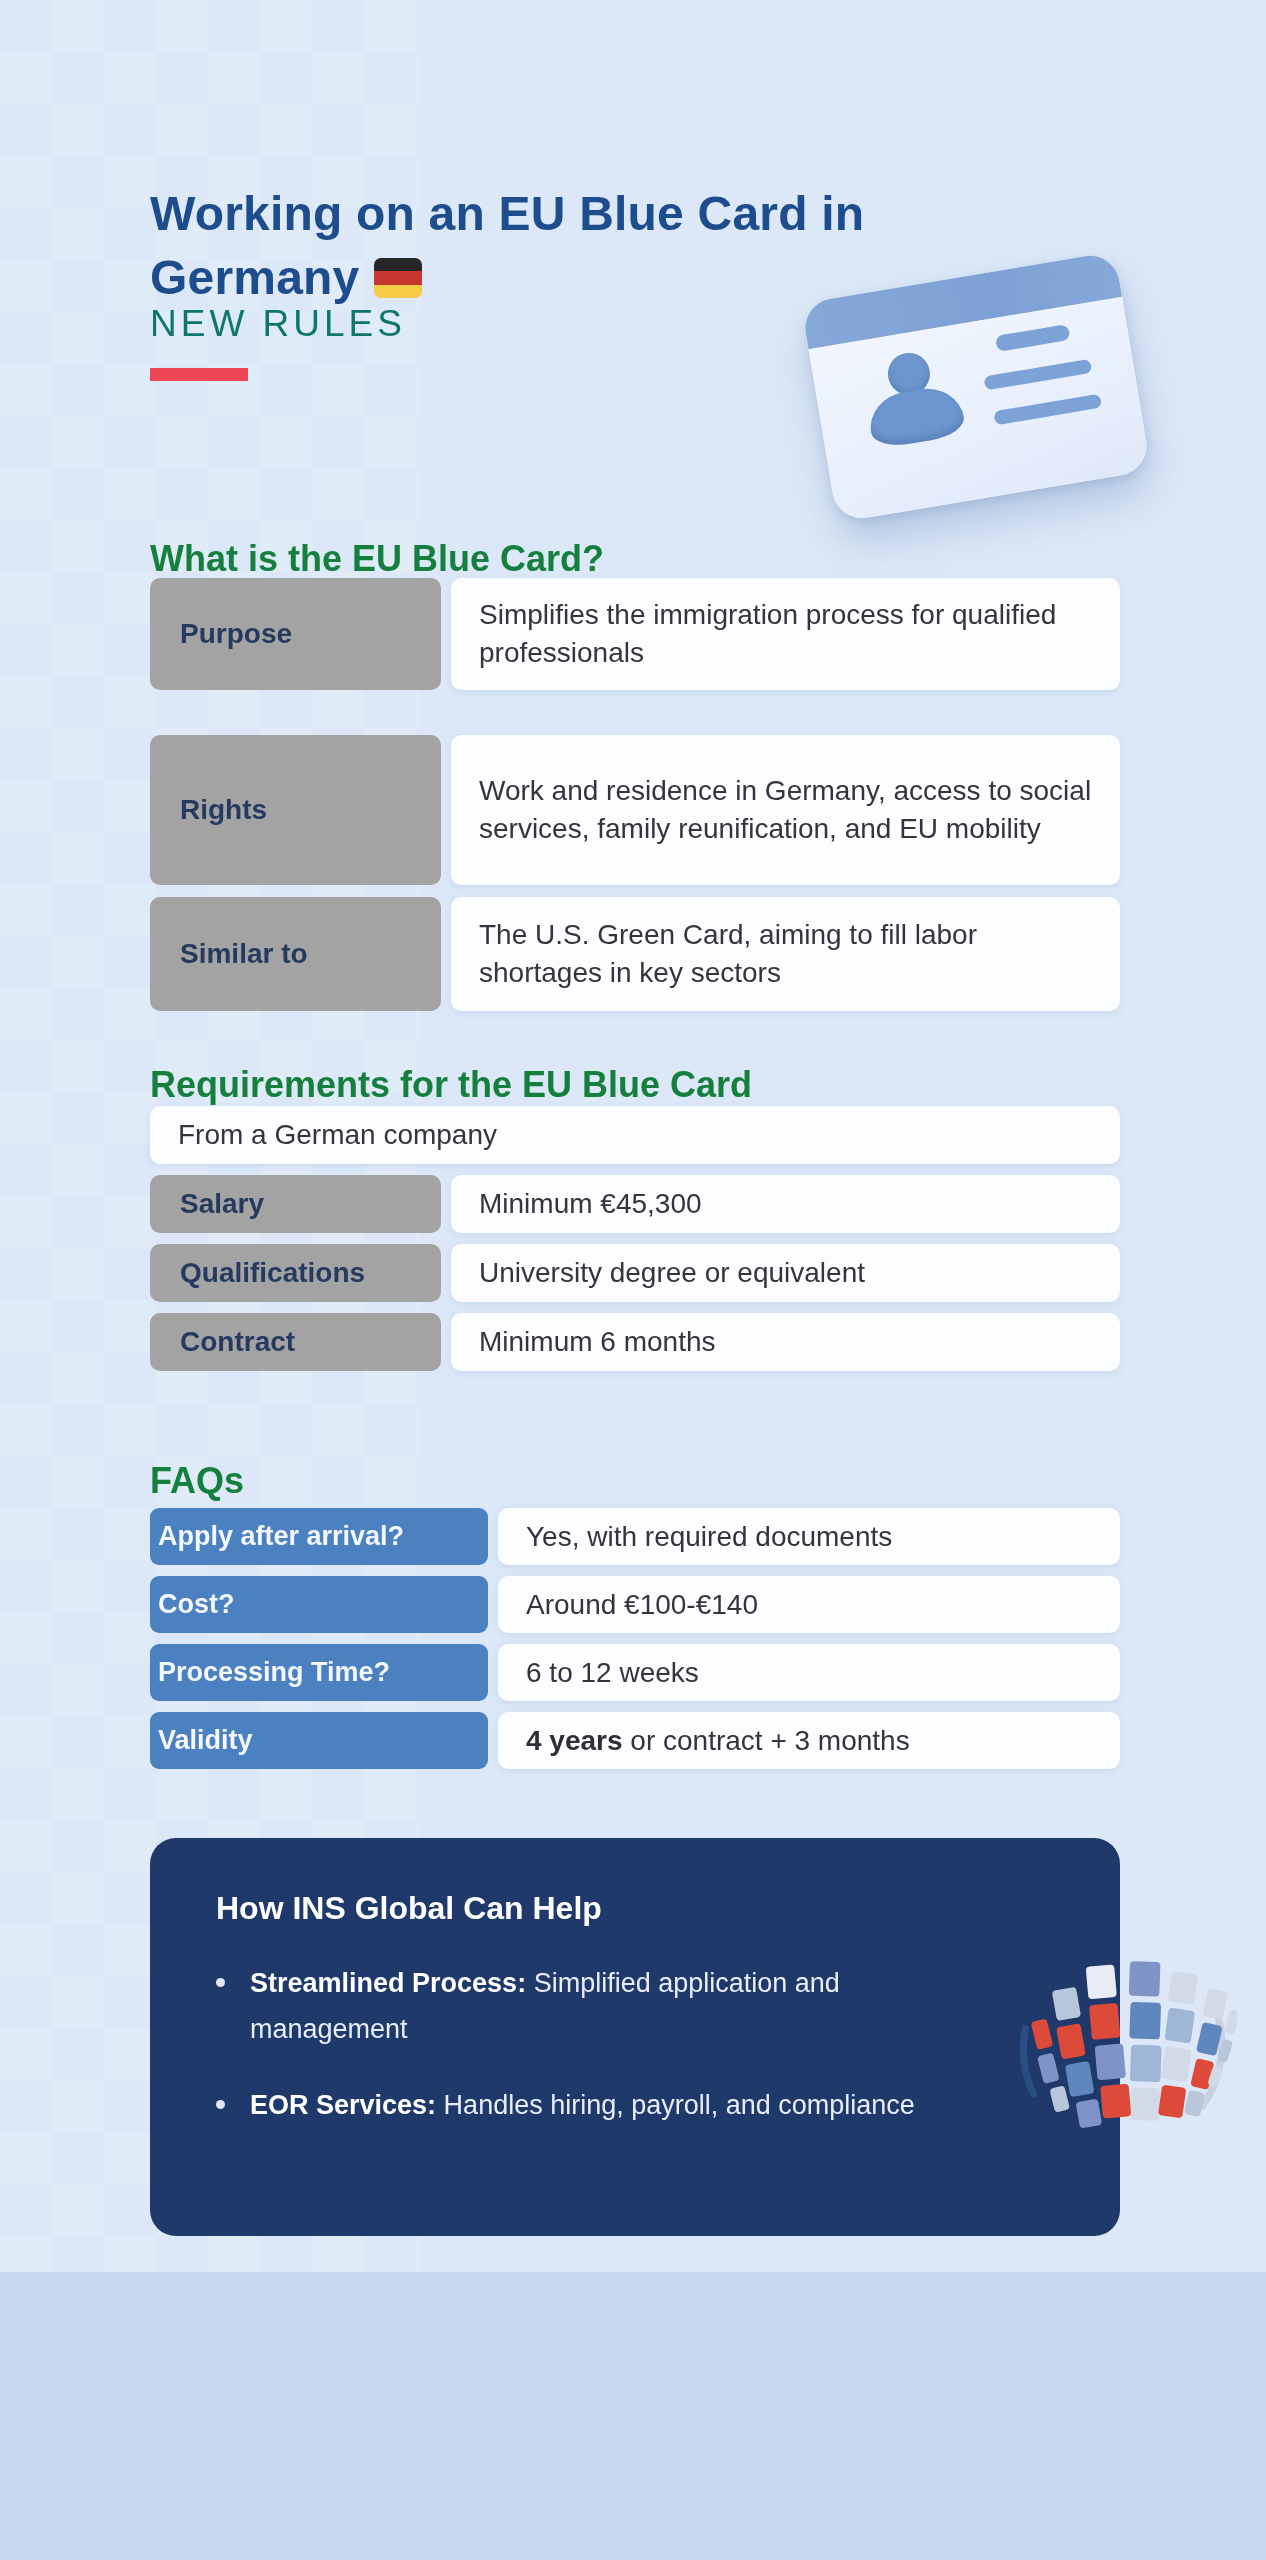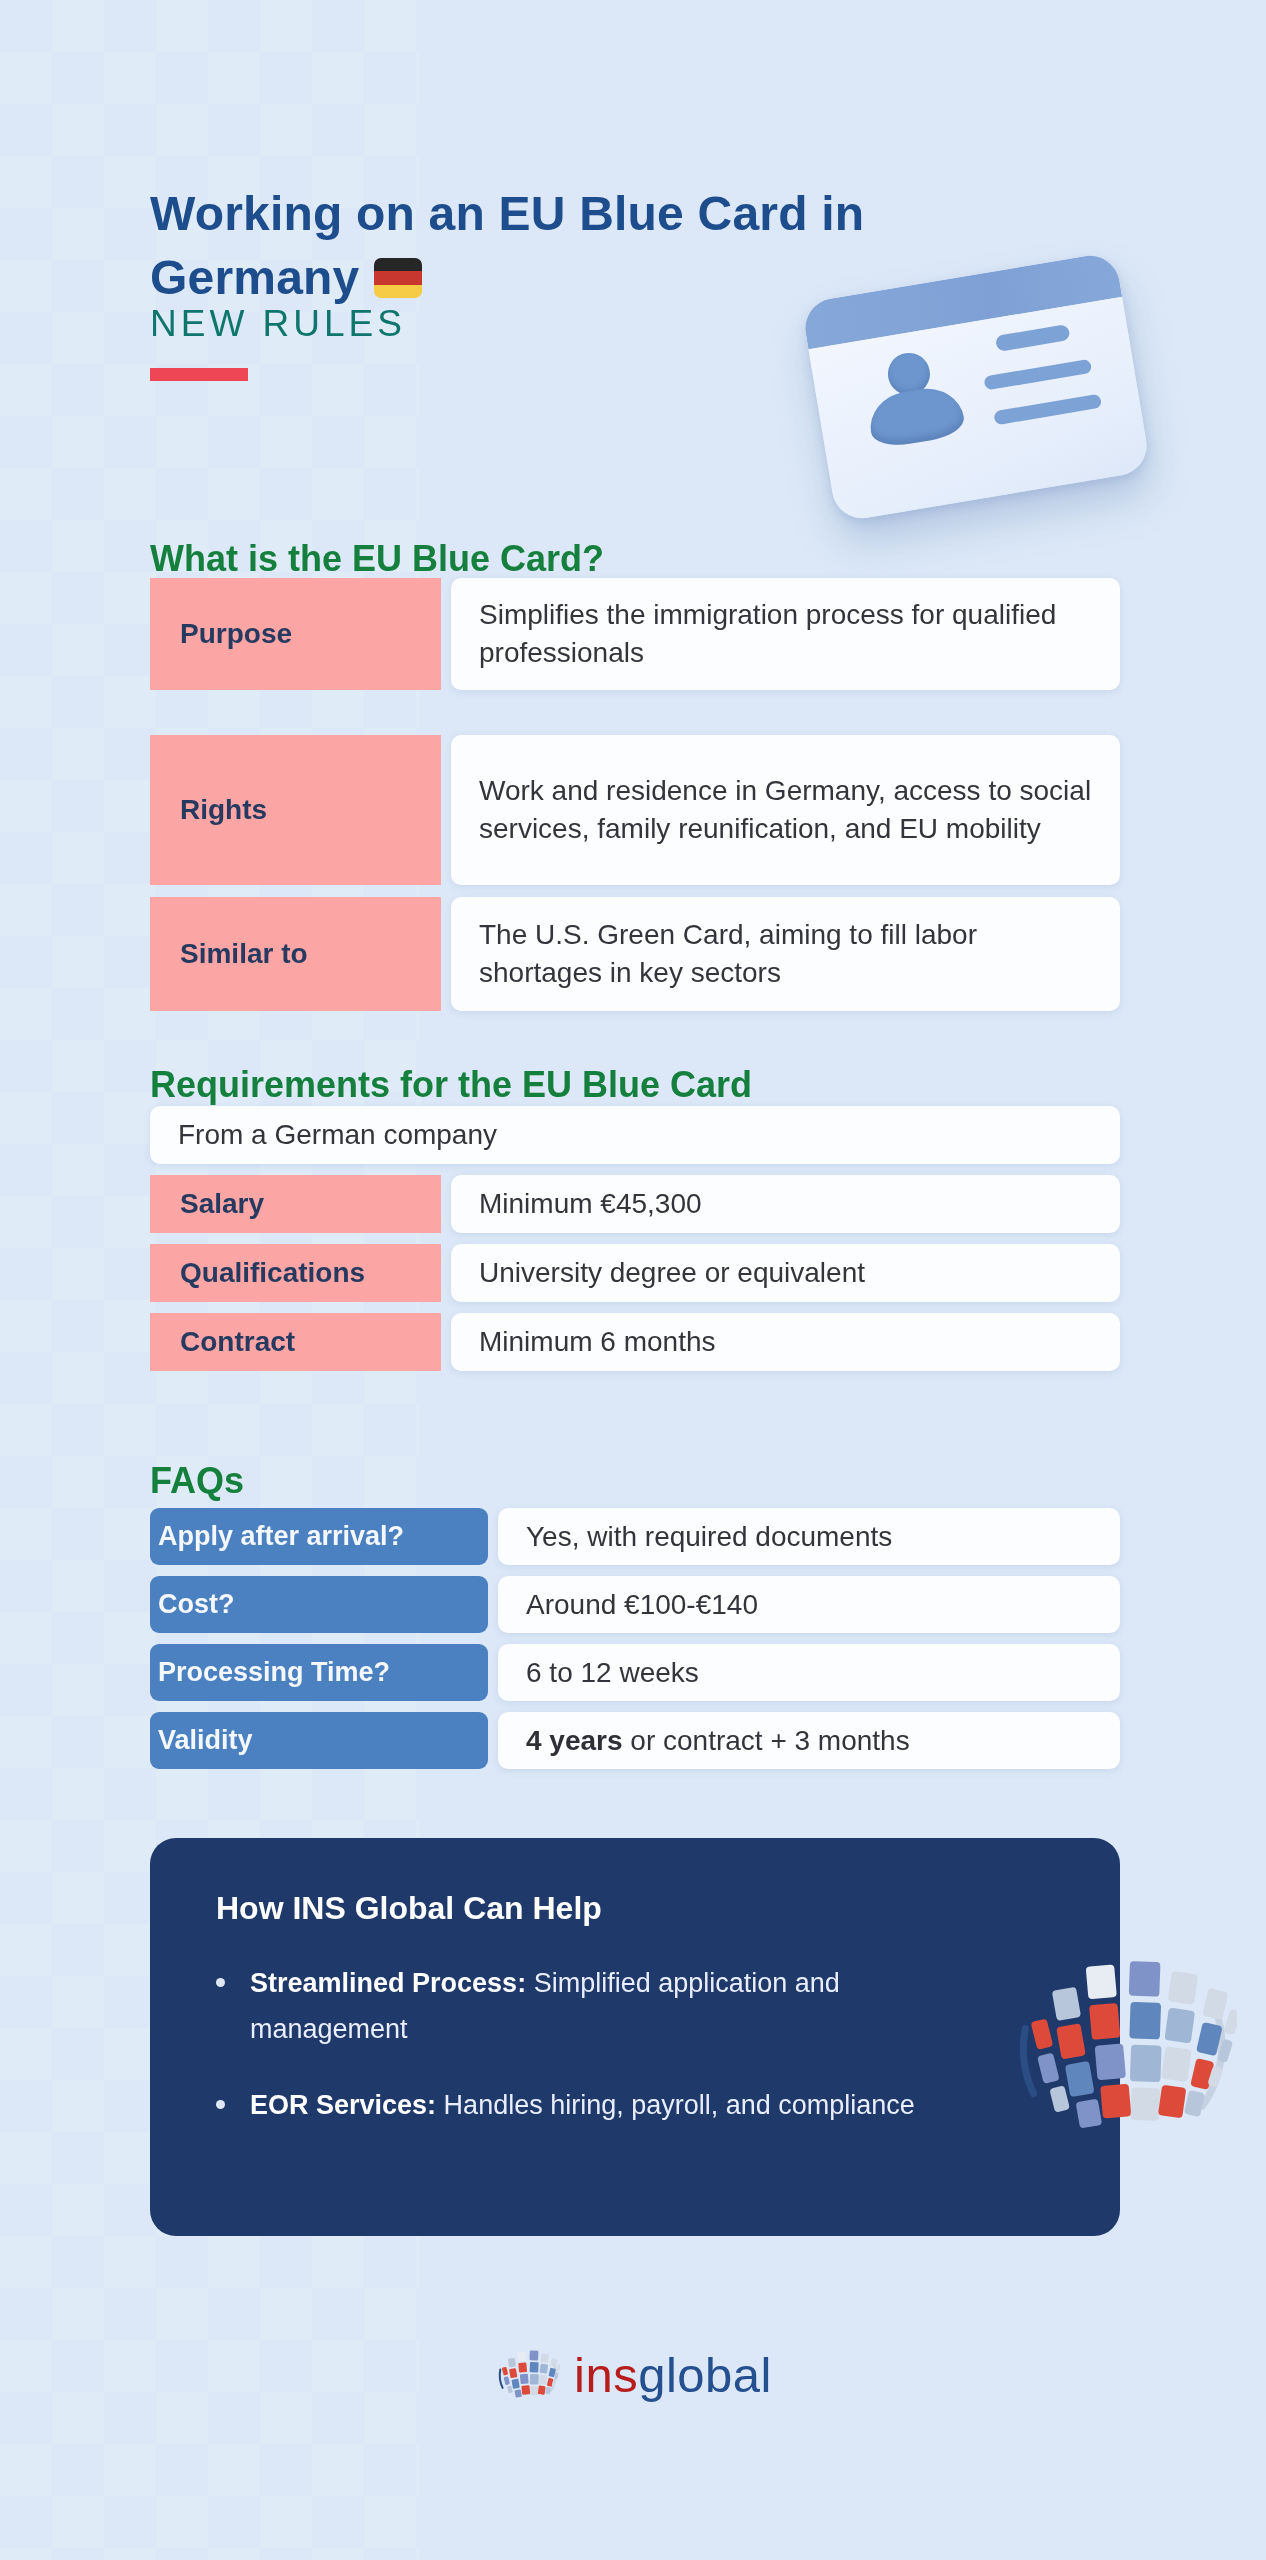--- a/index.html
+++ b/index.html
@@ -1,17 +1,17 @@
 <!DOCTYPE html>
 <html><head>
 <meta charset="utf-8">
 <style>
   html,body{margin:0;padding:0;}
   body{font-family:"Liberation Sans", sans-serif; background:#c9d7ee;}
-  .page{position:relative; width:1266px; height:2560px; margin:0 auto;
+  .page{position:relative; width:1266px; height:2272px; margin:0 auto;
         background:#dce8f7; overflow:hidden;}
   .bg-checker{position:absolute; left:0; top:0; bottom:0; width:420px;
         background:repeating-conic-gradient(rgba(255,255,255,0.22) 0% 25%, rgba(255,255,255,0) 0% 50%);
         background-size:104px 104px; opacity:.5; pointer-events:none;}
   
   .title{position:absolute; left:150px; top:150px; width:860px;
          font-size:48px; font-weight:800; color:#1d4d8c; line-height:1.32; letter-spacing:.2px;}
   .title .line{display:block;}
   .flag{display:inline-block; width:48px; height:40px; border-radius:7px; overflow:hidden;
         vertical-align:-4px; margin-left:14px;
@@ -34,22 +34,22 @@
         border-radius:50% 50% 46% 46%/80% 80% 40% 40%; background:#6d96cf;
         box-shadow:inset 0 -5px 7px rgba(40,70,120,.25);}
   .idcard .bar{position:absolute; border-radius:9px; background:#7da2d6;}
   .idcard .b1{left:186px; top:64px;  width:74px;  height:16px;}
   .idcard .b2{left:168px; top:102px; width:108px; height:14px;}
   .idcard .b3{left:172px; top:138px; width:108px; height:14px;}
   
   .h2{position:absolute; left:150px; font-size:36px; font-weight:800; color:#15803d;}
   .tbl{position:absolute; left:150px; width:970px; display:flex; flex-direction:column; gap:12px;}
   .row{display:flex; gap:10px;}
-  .cell-label{width:291px; flex:0 0 291px; box-sizing:border-box; border-radius:0;
-        background:#fca5a5; color:#263a60; font-weight:700; font-size:28px;
+  .cell-label{width:291px; flex:0 0 291px; box-sizing:border-box; border-radius:10px;
+        background:#a3a3a3; color:#263a60; font-weight:700; font-size:28px;
         display:flex; align-items:center; padding:10px 16px 10px 30px;}
   .cell-value{flex:1; box-sizing:border-box; border-radius:10px; background:#fcfdff;
         color:#34353c; font-size:28px; line-height:38px;
         display:flex; align-items:center; padding:18px 24px 18px 28px;
         box-shadow:0 2px 7px rgba(120,150,200,.20);}
   .tbl-what .row1{min-height:110px;} .tbl-what .row2{min-height:150px;margin-top:33px;} .tbl-what .row3{min-height:114px;}
   .tbl-req .row{height:58px;} .tbl-req .cell-value{padding-top:0; padding-bottom:0;}
   .tbl-req{gap:11px;}
   .tbl-faq{gap:11px;}
   .tbl-faq .row{height:57px;}

